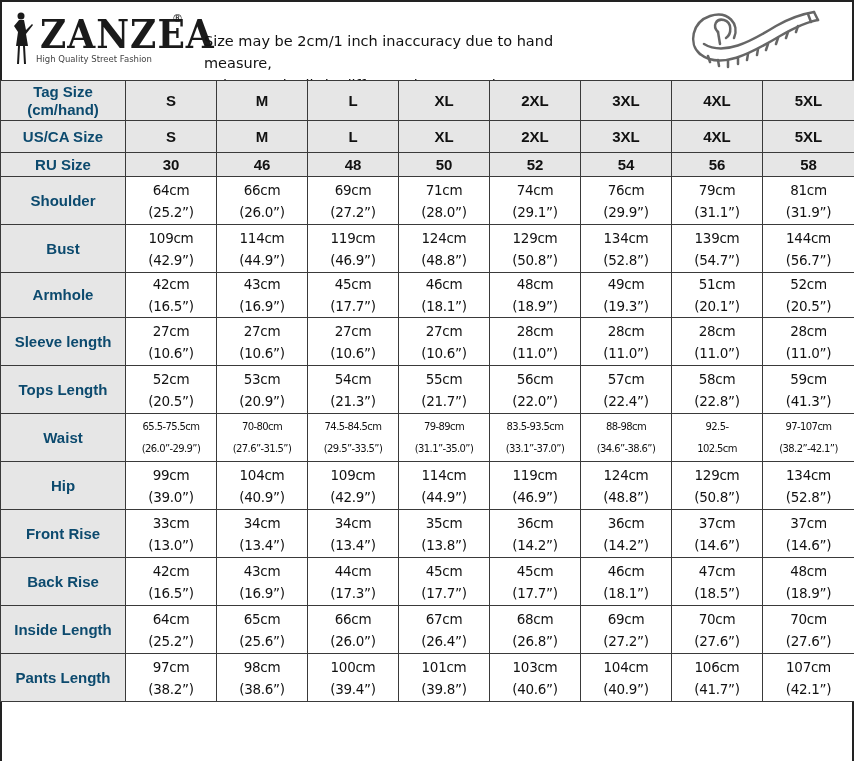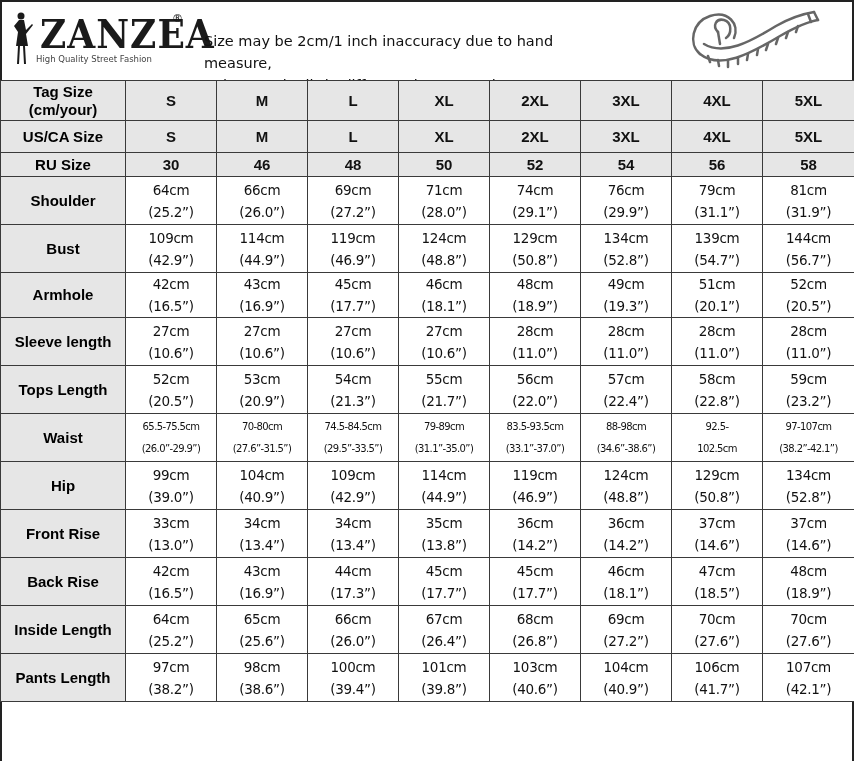--- a/index.html
+++ b/index.html
@@ -9,21 +9,21 @@
   .header { position: absolute; left: 0; top: 0; width: 854px; height: 92px; }
   .logo { position: absolute; left: 10px; top: 8px; width: 180px; height: 60px; }
   .logo-word { position: absolute; left: 30px; top: 6px; font-family: "DejaVu Serif", serif; font-size: 36px; font-weight: bold; letter-spacing: 1px; color: #1a1a1a; line-height: 40px; transform: scaleY(1.1); }
   .logo-reg { position: absolute; left: 162px; top: 4px; font-size: 11px; }
   .logo-tag { position: absolute; left: 26px; top: 46px; font-size: 8.5px; font-weight: normal; color: #444; white-space: nowrap; }
   .logo-figure { position: absolute; left: 2px; top: 2px; width: 22px; height: 56px; }
   .notice { position: absolute; left: 204px; top: 8px; width: 420px; text-align: left; font-size: 14.5px; line-height: 22px; color: #111; margin-top: 22px; }
   .tape { position: absolute; left: 680px; top: 4px; width: 150px; height: 70px; }
   table.sizes { position: absolute; left: 0; top: 80px; border-collapse: collapse; table-layout: fixed; width: 854px; }
   table.sizes td { border: 1.5px solid #3a3a3a; text-align: center; vertical-align: middle; padding: 0; }
-  td.lbl { background: #e6e6e6; font-family: "Liberation Sans", sans-serif; font-weight: bold; font-size: 15px; line-height: 18px; color: #000000; }
+  td.lbl { background: #e6e6e6; font-family: "Liberation Sans", sans-serif; font-weight: bold; font-size: 15px; line-height: 18px; color: #0c4a6e; }
   tr.sz td.val { background: #e6e6e6; font-family: "Liberation Sans", sans-serif; font-weight: bold; font-size: 15px; color: #111; }
   td.m { background: #fff; font-family: "DejaVu Sans", sans-serif; font-size: 13.5px; line-height: 22px; color: #111; letter-spacing: -0.3px; }
   td.m span { display: block; }
   td.m.tight { font-size: 10px; letter-spacing: -0.6px; }
   .green-mark { position: absolute; left: 216px; top: 216px; width: 0; height: 0; border-top: 5px solid #1a8a1a; border-right: 5px solid transparent; }
 </style>
 </head>
 <body>
 
 <div class="frame"></div>
@@ -70,21 +70,21 @@
       <col style="width:91px">
       <col style="width:91px">
       <col style="width:91px">
       <col style="width:92px">
   </colgroup>
   <tbody>
 
     <tr class="sz" style="height:40px">
       <td class="lbl">
           <span style="display:block">Tag Size</span>
-          <span style="display:block">(cm/your)</span>
+          <span style="display:block">(cm/hand)</span>
         </td>
       <td class="val">S</td>
       <td class="val">M</td>
       <td class="val">L</td>
       <td class="val">XL</td>
       <td class="val">2XL</td>
       <td class="val">3XL</td>
       <td class="val">4XL</td>
       <td class="val">5XL</td>
     </tr>
@@ -276,21 +276,21 @@
       <td class="m">
           <span>57cm</span>
           <span>(22.4”)</span>
         </td>
       <td class="m">
           <span>58cm</span>
           <span>(22.8”)</span>
         </td>
       <td class="m">
           <span>59cm</span>
-          <span>(23.2”)</span>
+          <span>(41.3”)</span>
         </td>
     </tr>
     <tr style="height:48px">
       <td class="lbl">Waist</td>
       <td class="m tight">
           <span>65.5-75.5cm</span>
           <span>(26.0”-29.9”)</span>
         </td>
       <td class="m tight">
           <span>70-80cm</span>

